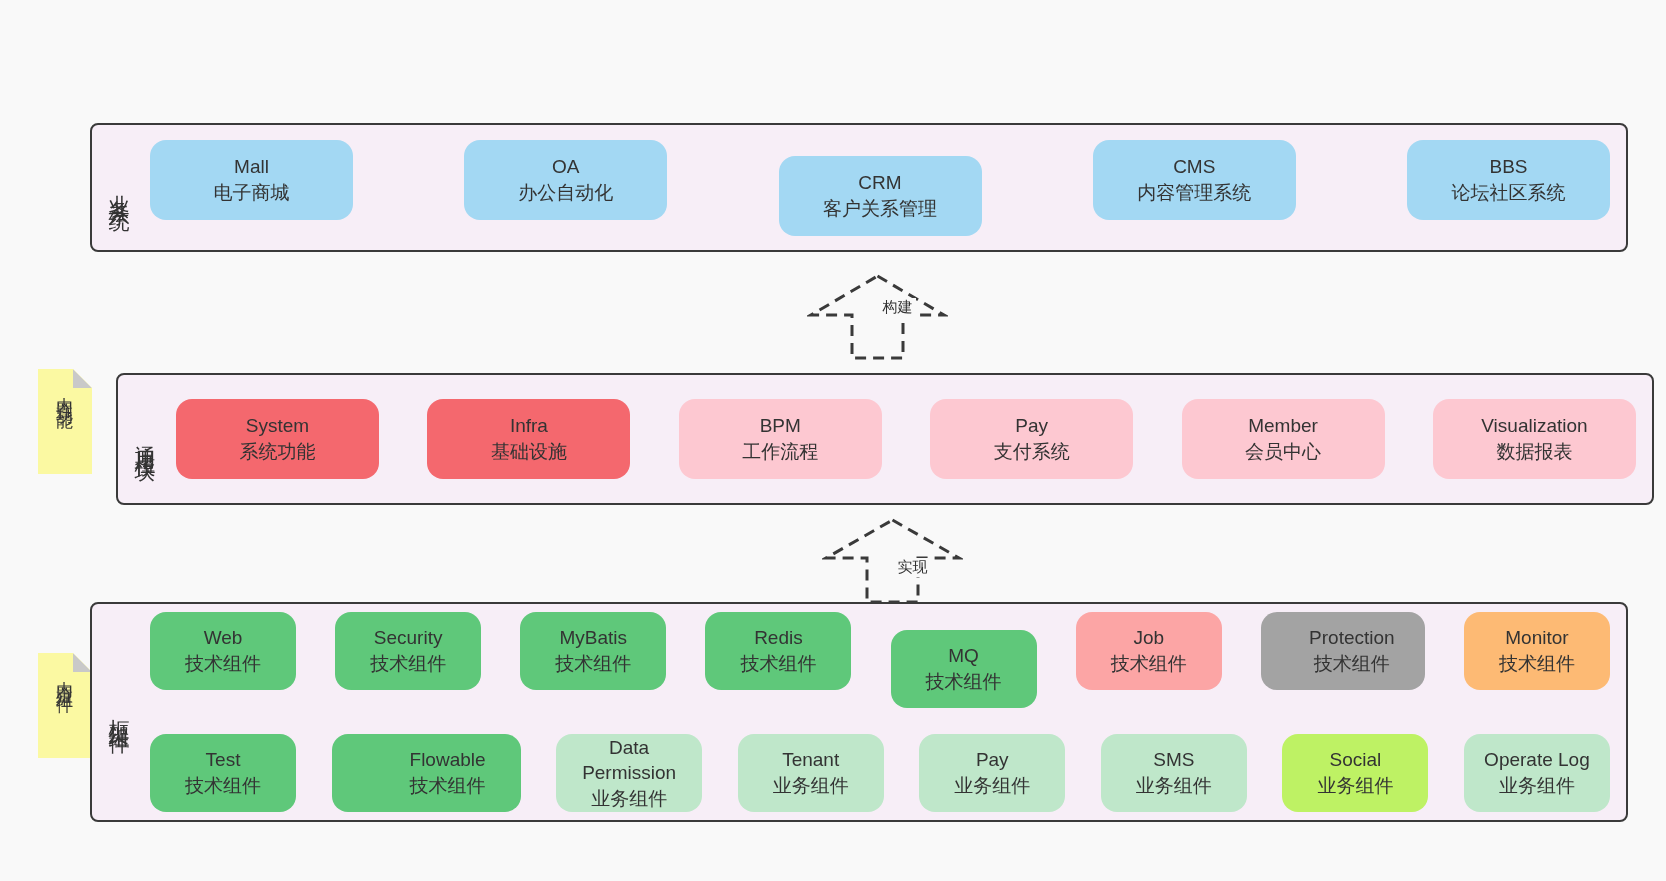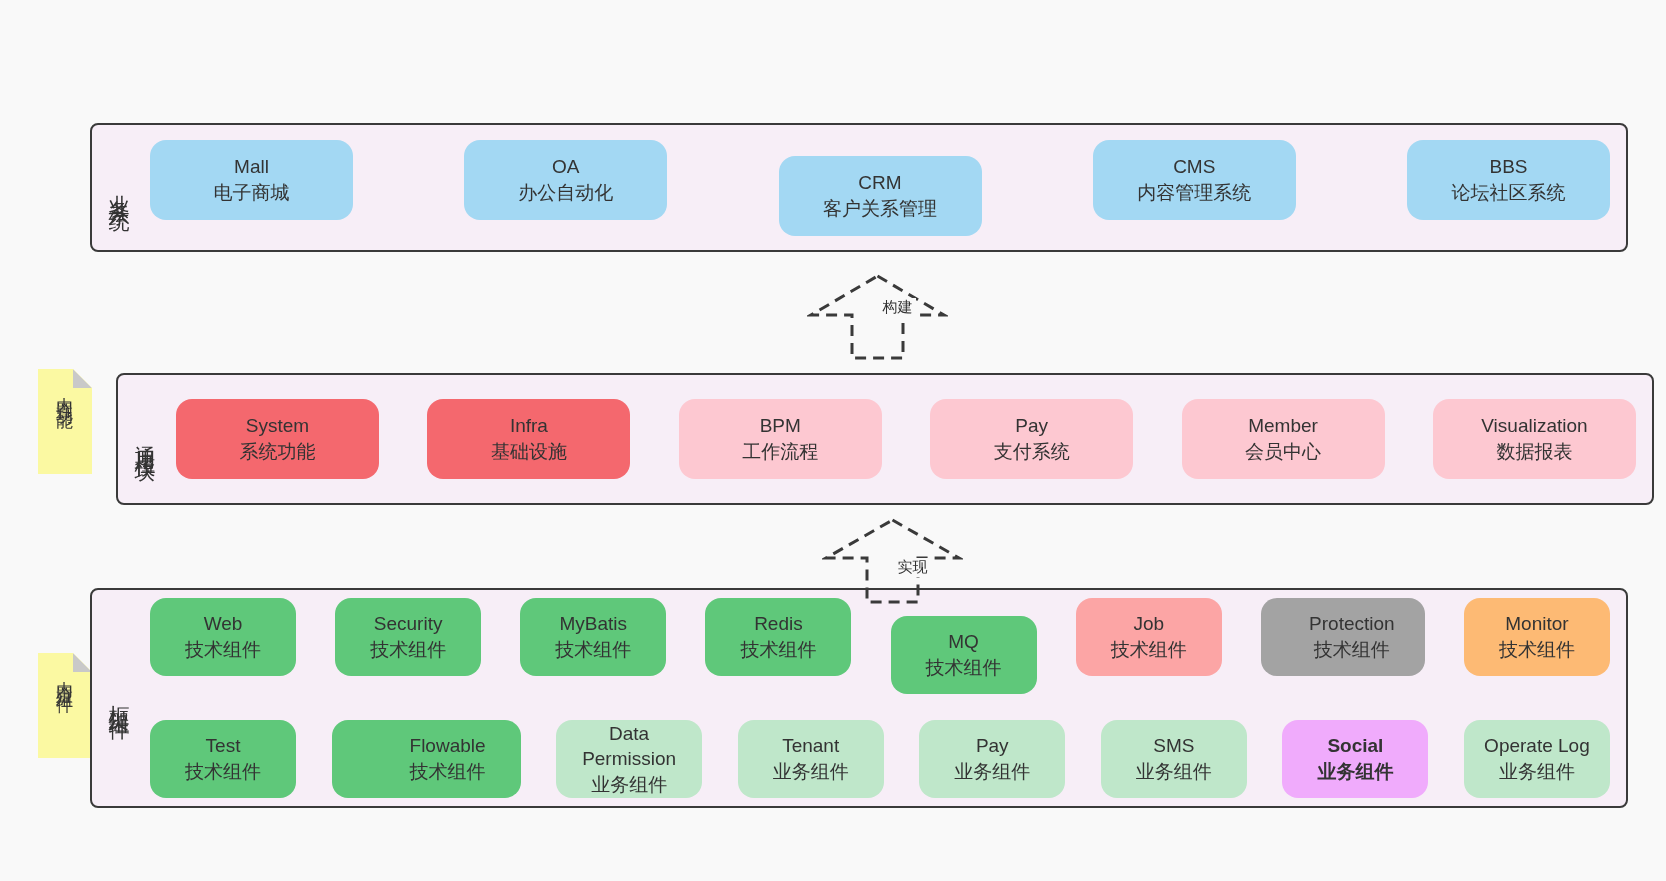--- a/index.html
+++ b/index.html
@@ -142,21 +142,21 @@
     </div>
   </section>
 
   <div class="arrow" style="left:822px;top:516px;width:141px;height:90px;">
     <svg width="141" height="90" viewBox="0 0 141 90">
       <polygon points="70.5,4 137,42 96,42 96,86 45,86 45,42 4,42"></polygon>
     </svg>
     <span class="arrow-label" style="top:42px;">实现</span>
   </div>
 
-  <section class="layer" style="top:588px;height:220px;">
+  <section class="layer" style="top:602px;height:220px;">
     <div class="layer-label">框架组件</div>
     <div class="rows">
       <div class="box-row row-8" id="row-framework-1">
           <div class="box" style="background: rgb(95, 200, 122);">
             <div class="en">Web</div>
             <div class="zh">技术组件</div>
           </div>
           <div class="box" style="background: rgb(95, 200, 122);">
             <div class="en">Security</div>
             <div class="zh">技术组件</div>
@@ -205,21 +205,21 @@
             <div class="zh">业务组件</div>
           </div>
           <div class="box" style="background: rgb(191, 231, 202);">
             <div class="en">Pay</div>
             <div class="zh">业务组件</div>
           </div>
           <div class="box" style="background: rgb(191, 231, 202);">
             <div class="en">SMS</div>
             <div class="zh">业务组件</div>
           </div>
-          <div class="box" style="background: #f0abfc; font-weight: bold;">
+          <div class="box" style="background: #bef264;">
             <div class="en">Social</div>
             <div class="zh">业务组件</div>
           </div>
           <div class="box" style="background: rgb(191, 231, 202);">
             <div class="en">Operate Log</div>
             <div class="zh">业务组件</div>
           </div>
         </div>
     </div>
   </section>

